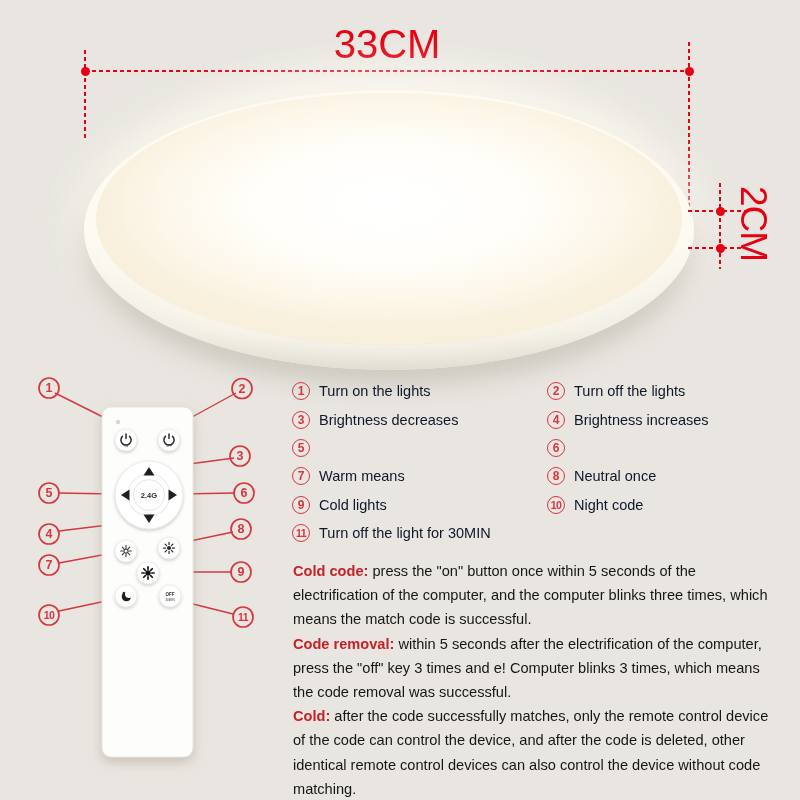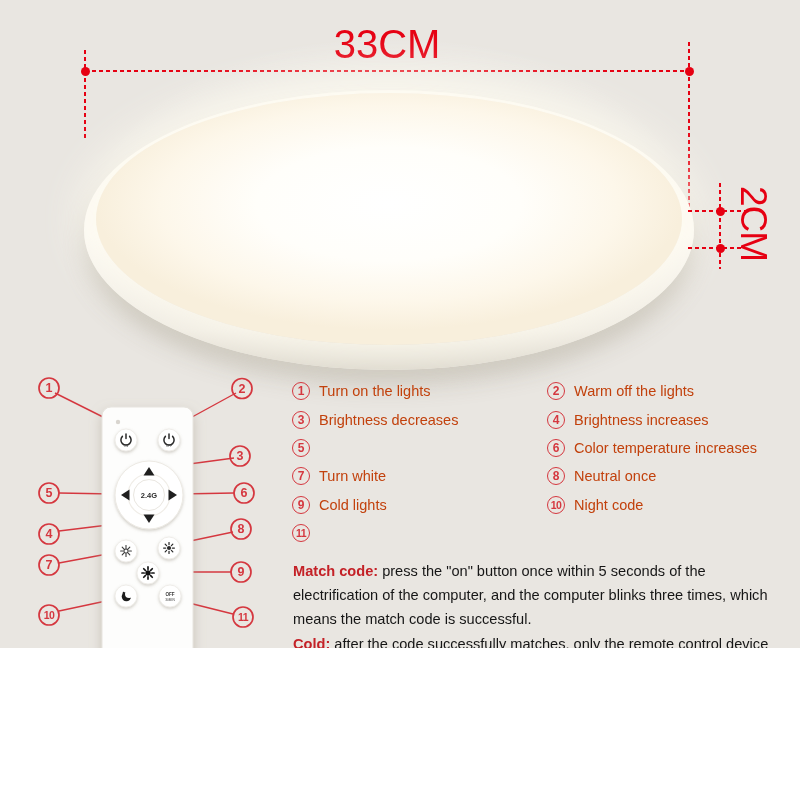--- a/index.html
+++ b/index.html
@@ -1,17 +1,17 @@
 <!DOCTYPE html>
 <html style="--dimension-red: #e60012; --callout-red: #d5373f; --lead-red: #c42127; --background: #e9e6e1; --ink: #141414;"><head>
 <meta charset="utf-8">
 <style>
   html,body{margin:0;padding:0;}
   .stage{
-    position:relative; width:800px; height:648px; overflow:hidden;
+    position:relative; width:800px; height:800px; overflow:hidden;
     background: var(--background,#e9e6e1);
     font-family:"Liberation Sans", sans-serif;
     color: var(--ink,#141414);
   }
   .glow{
     position:absolute; left:0; top:0; width:800px; height:460px;
     background: radial-gradient(420px 250px at 390px 215px, rgba(255,255,250,.95), rgba(255,255,250,0) 72%);
   }
   
   .hdash{position:absolute; height:2px;
@@ -32,21 +32,21 @@
   
   .legend-col{position:absolute; top:377px;}
   #legend-left{left:292px; width:252px;}
   #legend-right{left:547px; width:230px;}
   .lrow{display:flex; align-items:center; height:28.4px; gap:9px;}
   .badge{flex:0 0 auto; width:18px; height:18px; border-radius:50%;
     border:1.6px solid var(--callout-red,#d5373f); color:var(--callout-red,#d5373f);
     display:inline-flex; align-items:center; justify-content:center;
     font-size:12px; font-weight:bold; box-sizing:border-box;}
   .badge.two{font-size:10.5px; letter-spacing:-0.5px;}
-  .lrow .lbl{font-size:14.5px; color:#c2410c; white-space:nowrap;}
+  .lrow .lbl{font-size:14.5px; color:#0f172a; white-space:nowrap;}
   
   .instructions{position:absolute; left:293px; top:559px; width:481px;}
   .instructions p{margin:0; font-size:14.6px; line-height:24.2px; color:#161616;}
   .instructions .lead{color:var(--lead-red,#c42127); font-weight:bold; margin-right:4px;}
   
   #remote-svg{position:absolute; left:20px; top:375px;}
   .callout-line{stroke:var(--callout-red,#d5373f); stroke-width:1.4;}
   .callout-circle{stroke:var(--callout-red,#d5373f); stroke-width:1.7; fill:none;}
   .callout-num{fill:var(--callout-red,#d5373f); font-weight:bold; font-size:12.5px; text-anchor:middle;
     font-family:"Liberation Sans",sans-serif;}
@@ -216,51 +216,52 @@
     </div>
     <div class="lrow">
       <span class="badge">3</span>
       <span class="lbl">Brightness decreases</span>
     </div>
     <div class="lrow">
       <span class="badge">5</span>
     </div>
     <div class="lrow">
       <span class="badge">7</span>
-      <span class="lbl">Turn white</span>
+      <span class="lbl">Warm means</span>
     </div>
     <div class="lrow">
       <span class="badge">9</span>
       <span class="lbl">Cold lights</span>
     </div>
     <div class="lrow">
       <span class="badge two">11</span>
+      <span class="lbl">Turn off the light for 30MIN</span>
     </div>
   </div>
 
   <div id="legend-right" class="legend-col">
     <div class="lrow">
       <span class="badge">2</span>
-      <span class="lbl">Warm off the lights</span>
+      <span class="lbl">Turn off the lights</span>
     </div>
     <div class="lrow">
       <span class="badge">4</span>
       <span class="lbl">Brightness increases</span>
     </div>
     <div class="lrow">
       <span class="badge">6</span>
-      <span class="lbl">Color temperature increases</span>
     </div>
     <div class="lrow">
       <span class="badge">8</span>
       <span class="lbl">Neutral once</span>
     </div>
     <div class="lrow">
       <span class="badge two">10</span>
       <span class="lbl">Night code</span>
     </div>
   </div>
 
   <div class="instructions">
-    <p><span class="lead">Match code:</span><span>press the "on" button once within 5 seconds of the electrification of the computer, and the computer blinks three times, which means the match code is successful.</span></p>
+    <p><span class="lead">Cold code:</span><span>press the "on" button once within 5 seconds of the electrification of the computer, and the computer blinks three times, which means the match code is successful.</span></p>
+    <p><span class="lead">Code removal:</span><span>within 5 seconds after the electrification of the computer, press the "off" key 3 times and e! Computer blinks 3 times, which means the code removal was successful.</span></p>
     <p><span class="lead">Cold:</span><span>after the code successfully matches, only the remote control device of the code can control the device, and after the code is deleted, other identical remote control devices can also control the device without code matching.</span></p>
   </div>
 </div>
 
 </body></html>

